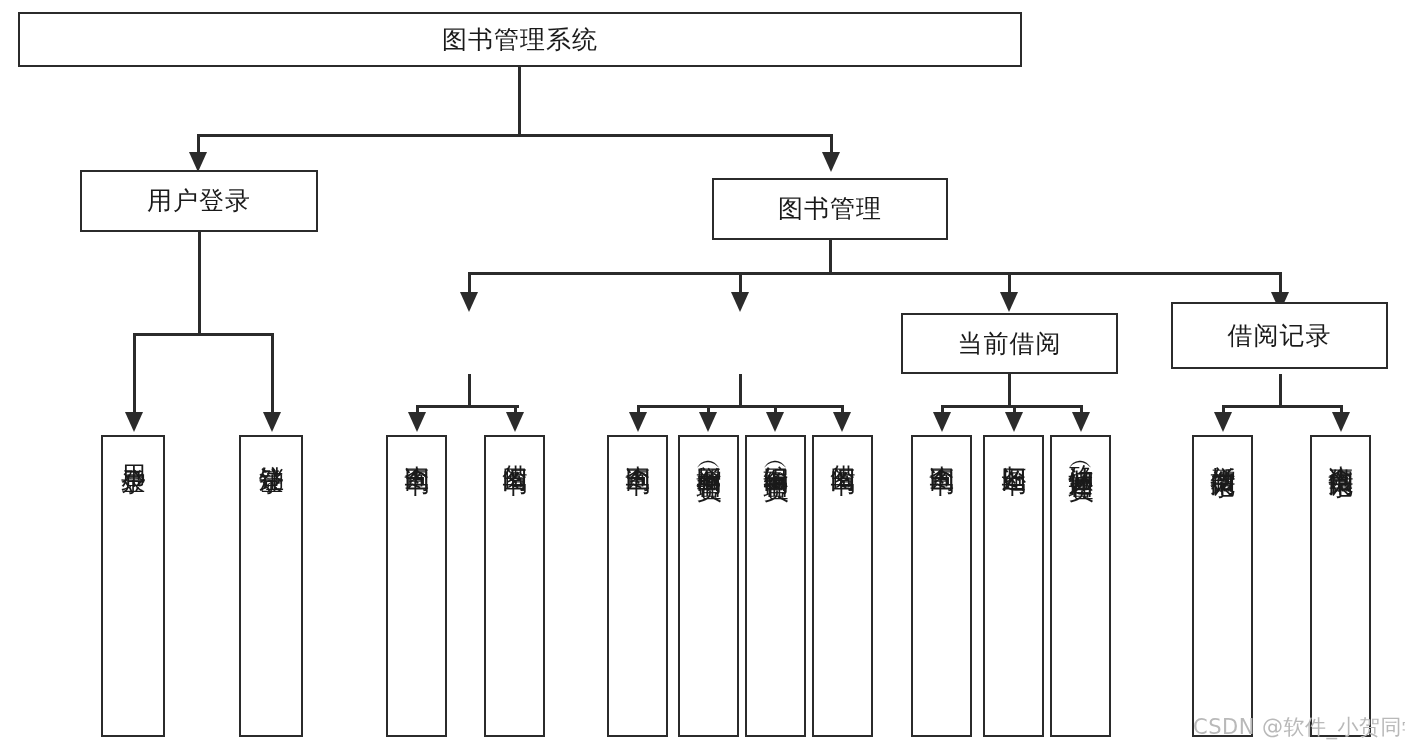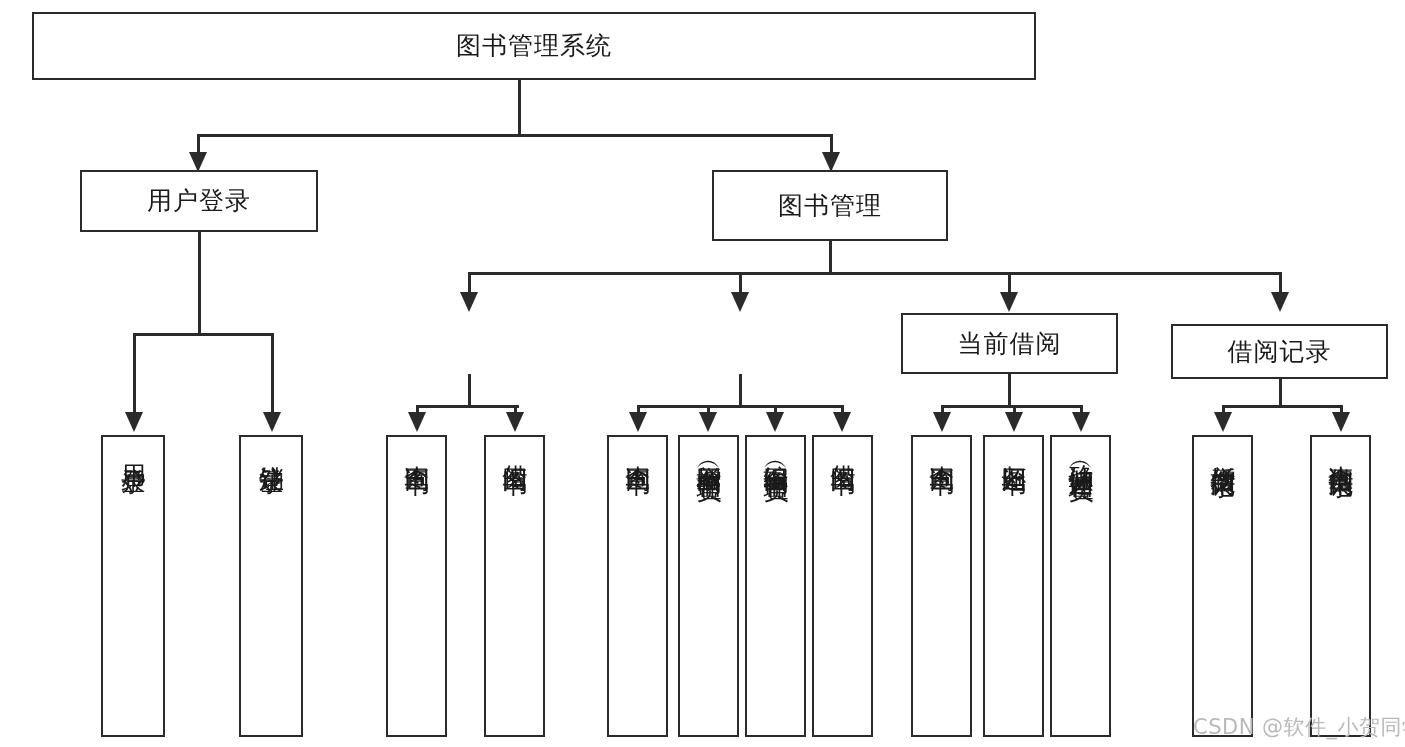--- a/index.html
+++ b/index.html
@@ -126,35 +126,35 @@
   <div class="edge edge-v" style="left:1080px; top:405px; height:12px;"></div>
   <div class="arrow" style="left:1072px; top:412px;"></div>
 
   <div class="edge edge-v" style="left:1279px; top:374px; height:33px;"></div>
   <div class="edge edge-h" style="left:1222px; top:405px; width:119px;"></div>
   <div class="edge edge-v" style="left:1222px; top:405px; height:12px;"></div>
   <div class="arrow" style="left:1214px; top:412px;"></div>
   <div class="edge edge-v" style="left:1340px; top:405px; height:12px;"></div>
   <div class="arrow" style="left:1332px; top:412px;"></div>
 
-  <div class="node node-h" style="left:32px; top:12px; width:1004px; height:68px;">
+  <div class="node node-h" style="left:18px; top:12px; width:1004px; height:55px;">
     <span class="label">图书管理系统</span>
   </div>
 
   <div class="node node-h" style="left:80px; top:170px; width:238px; height:62px;">
     <span class="label">用户登录</span>
   </div>
-  <div class="node node-h" style="left:712px; top:170px; width:236px; height:71px;justify-content:center;">
+  <div class="node node-h" style="left:712px; top:178px; width:236px; height:62px;justify-content:center;">
     <span class="label">图书管理</span>
   </div>
 
   <div class="node node-h" style="left:901px; top:313px; width:217px; height:61px;">
     <span class="label">当前借阅</span>
   </div>
-  <div class="node node-h" style="left:1171px; top:324px; width:217px; height:55px;">
+  <div class="node node-h" style="left:1171px; top:302px; width:217px; height:67px;">
     <span class="label">借阅记录</span>
   </div>
 
   <div class="node node-v" style="left:101px; top:435px; width:64px; height:302px;">
     <span class="label">用户登录</span>
   </div>
   <div class="node node-v" style="left:239px; top:435px; width:64px; height:302px;">
     <span class="label">注销登录</span>
   </div>
 

